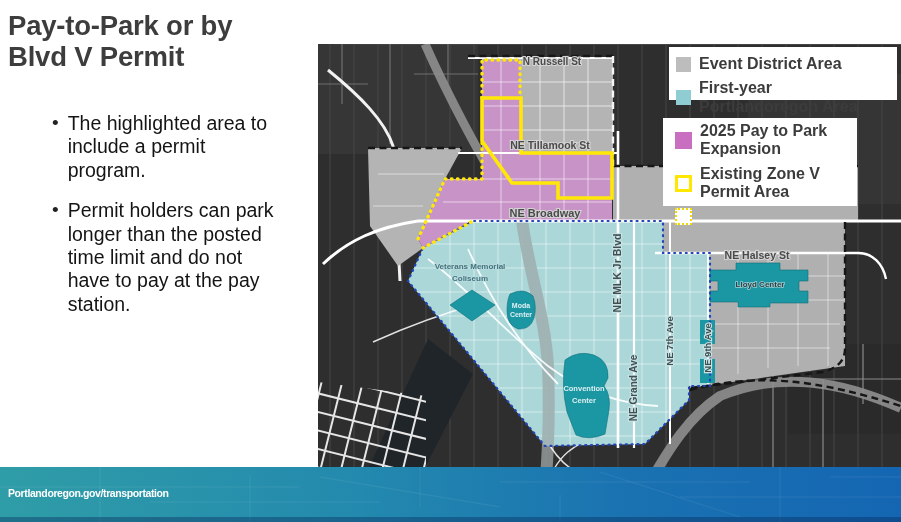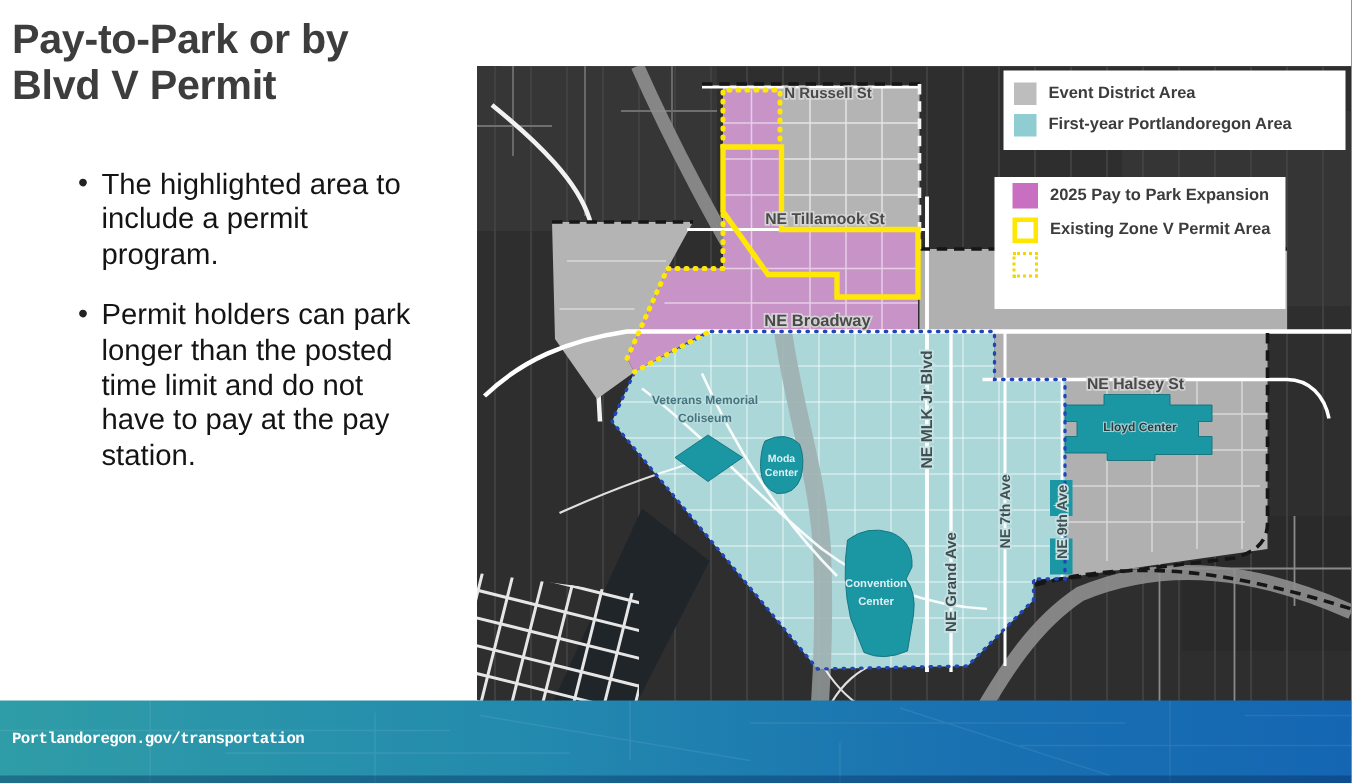--- a/index.html
+++ b/index.html
@@ -25,37 +25,37 @@
   }
   
   .map-panel{position:absolute;left:318px;top:8px;width:583px;height:447px;margin-top:36px;}
   .map-panel svg{display:block;}
   
   .legend{position:absolute;background:#ffffff;box-sizing:border-box;color:#3c3c3c;}
   .legend-a{left:669px;top:47px;width:228px;height:53px;padding:8px 4px 0 7px;}
   .legend-b{left:663px;top:98px;width:194px;height:88px;padding:4px 4px 0 12px;margin-top:20px;}
   .lg-row{display:flex;align-items:center;margin-bottom:6px;}
   .lg-row.top{align-items:flex-start;}
-  .lg-label{font-size:11px;font-weight:700;margin-left:8px;line-height:1.15;}
+  .lg-label{font-size:16px;font-weight:700;margin-left:8px;line-height:1.15;}
   .sw{flex:0 0 auto;width:15px;height:15px;}
   .sw-gray{background:#bdbdbd;}
   .sw-teal{background:#8fcdd2;}
   .sw-pink{background:#c96fc1;width:17px;height:17px;}
   .sw-yellow-solid{background:#fff;border:3.5px solid #ffe700;width:11px;height:11px;}
   .sw-yellow-dot{background:#fff;border:2px dotted #f0d800;width:13px;height:13px;}
   
   .footer{
     position:absolute;left:0;top:467px;width:901px;height:55px;
     background:linear-gradient(90deg,#2f9da7 0%,#2389ae 40%,#1a72b1 70%,#1466b2 100%);
   }
   .footer-map{position:absolute;left:0;top:0;}
   .footer-strip{position:absolute;left:0;bottom:0;width:901px;height:5px;background:rgba(6,40,90,.38);}
   .footer-url{
     position:absolute;left:8px;top:20px;color:#ffffff;
-    font-family:Liberation Mono, monospace;
+    font-family:Liberation Sans, sans-serif;
     font-size:10.5px;letter-spacing:-0.4px;font-weight:700;
   }
   
   text{font-family:"Liberation Sans",sans-serif;}
   .street-lbl{font-weight:700;fill:#4a4a4a;paint-order:stroke;stroke:#d4d4d4;stroke-width:2.2px;}
   .street-lbl-teal{font-weight:700;fill:#3f4f52;paint-order:stroke;stroke:#c8e2e4;stroke-width:2.2px;}
   .place-lbl{font-weight:700;fill:#45747c;paint-order:stroke;stroke:#b9dcdf;stroke-width:1.6px;}
   .bldg-lbl{font-weight:700;fill:#dff0f2;}
   .lloyd-lbl{font-weight:700;fill:#2e3b3d;paint-order:stroke;stroke:#9fd2d8;stroke-width:1.4px;}
 </style>

